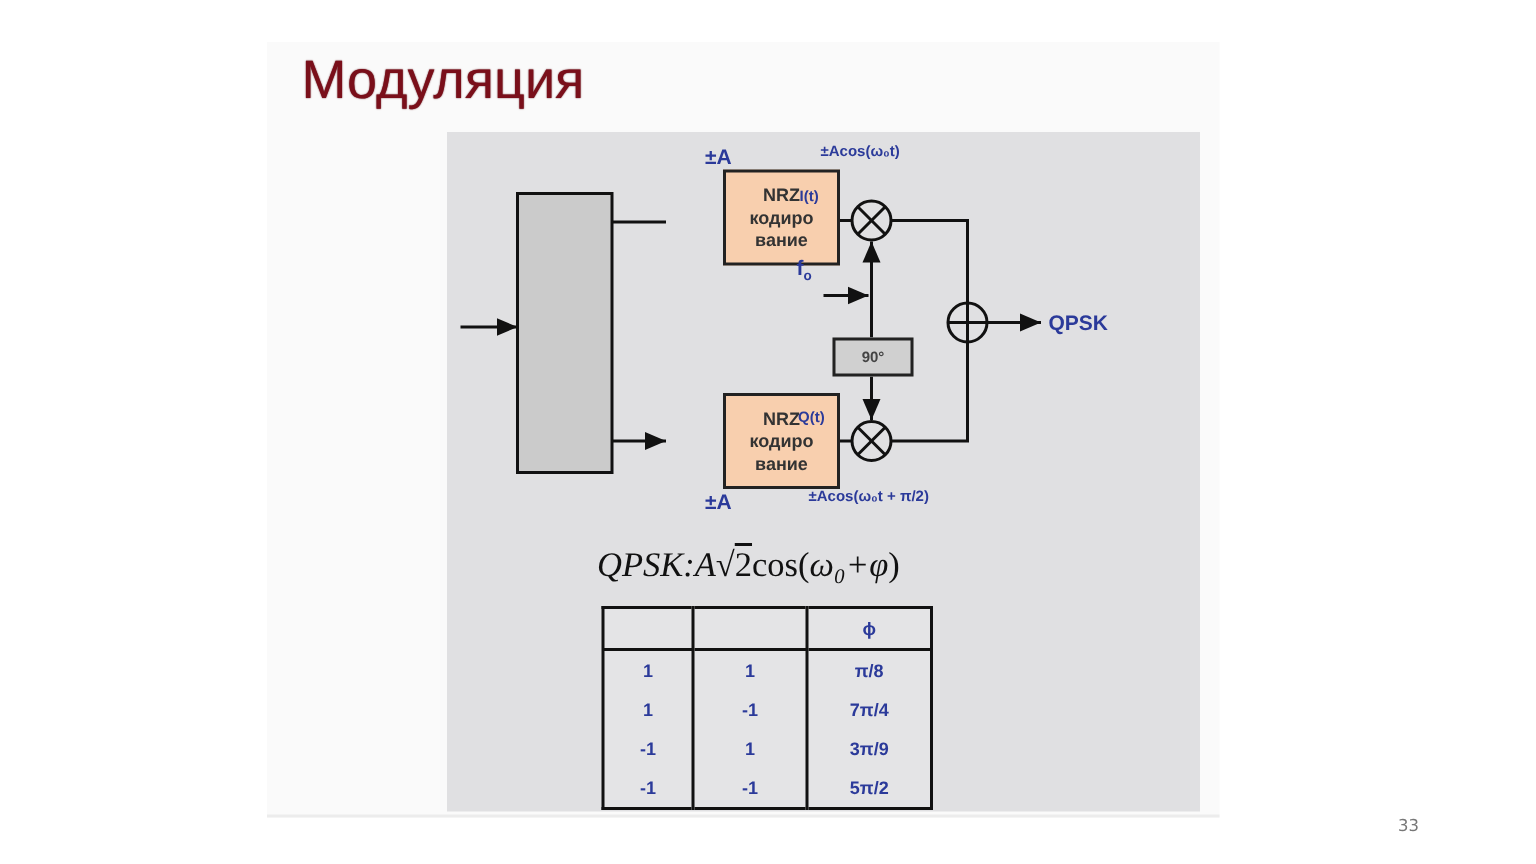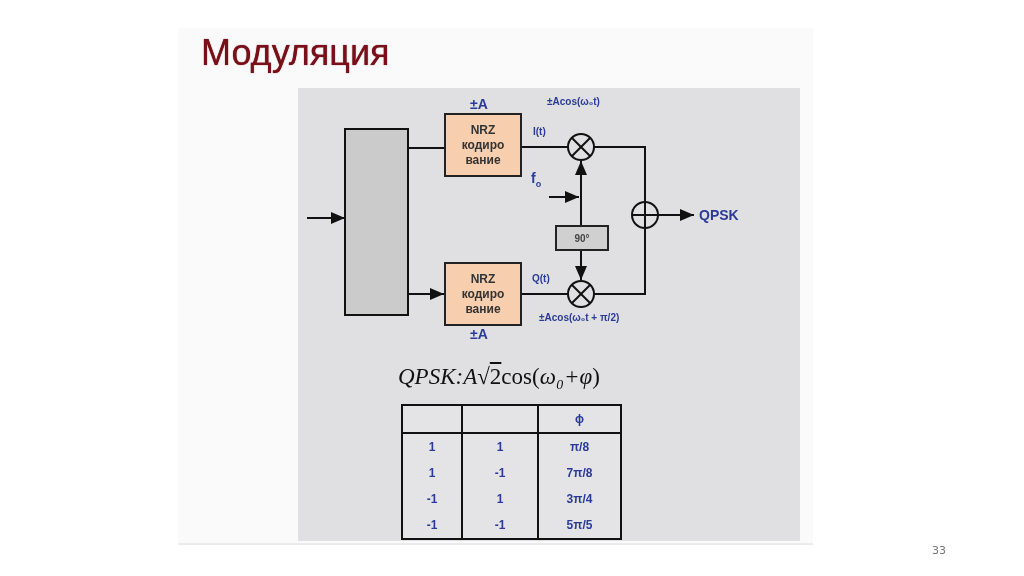--- a/index.html
+++ b/index.html
@@ -3,21 +3,21 @@
 <meta charset="utf-8">
 <style>
   html, body { margin:0; padding:0; }
   body { width:1024px; height:576px; background:#ffffff; position:relative; overflow:hidden; font-family:"Liberation Sans", sans-serif; }
   .slide { position:absolute; left:178px; top:28px; width:635px; height:517px; background:#fafafa; }
   .slide-bottom-line { position:absolute; left:178px; top:543px; width:635px; height:2px; background:#ececec; }
   .title { position:absolute; left:188px; top:32px; font-size:36px; color:#7a0f1a; font-family:"Liberation Sans", sans-serif; letter-spacing:0px; text-shadow:0 0 1px #5a0a12;margin-left:13px; }
   .figure { position:absolute; left:298px; top:88px; width:502px; height:453px; background:#e0e0e2; }
   svg.diagram { position:absolute; left:0; top:0; width:1024px; height:576px; }
   .lbl { position:absolute; color:#2b3a9a; font-weight:bold; font-size:10px; white-space:nowrap; font-family:"Liberation Sans", sans-serif; }
-  .nrz { position:absolute; width:78px; height:64px; background:#f8cfae; border:2px solid #222; box-sizing:border-box; display:flex; flex-direction:column; align-items:center; justify-content:center; font-weight:bold; font-size:12px; color:#333; line-height:15px; }
+  .nrz { position:absolute; width:78px; height:64px; background:#f8cfae; border:2px solid #222; box-sizing:border-box; display:flex; flex-direction:column; align-items:center; justify-content:center; font-weight:bold; font-size:12px; color:#333; line-height:15px;margin-left:38px; }
   .phase-box { position:absolute; left:555px; top:225px; width:54px; height:26px; background:#d0d0d0; border:2px solid #222; box-sizing:border-box; display:flex; align-items:center; justify-content:center; font-size:10px; font-weight:bold; color:#444; }
   .formula { position:absolute; left:398px; top:364px; font-family:"Liberation Serif", serif; font-style:italic; font-size:23px; color:#111; white-space:nowrap; }
   .formula .up { font-style:normal; }
   .formula .sqrt { font-style:normal; }
   .formula .over { text-decoration:overline; font-style:normal; }
   table.qtab { position:absolute; left:401px; top:404px; width:221px; height:136px; border-collapse:collapse; border:2px solid #111; background:#e4e4e6; }
   table.qtab td { border-left:2px solid #111; text-align:center; font-weight:bold; font-size:12px; color:#2b3a9a; padding:0; }
   table.qtab tr.head td { border-bottom:2px solid #111; height:26px; }
   table.qtab td:first-child { border-left:none; width:58px; }
   table.qtab td:nth-child(2) { width:74px; }
@@ -95,21 +95,21 @@
 <div class="phase-box">
   <span>90°</span>
 </div>
 
 <div class="lbl" style="left:470px; top:96px; font-size:14px;">±A</div>
 <div class="lbl" style="left:547px; top:96px;">±Acos(ω₀t)</div>
 <div class="lbl" style="left:533px; top:126px;">I(t)</div>
 <div class="lbl" style="left:531px; top:170px; font-size:14px;"><span>f</span><sub style="font-size:9px;">o</sub></div>
 <div class="lbl" style="left:532px; top:273px;">Q(t)</div>
 <div class="lbl" style="left:470px; top:326px; font-size:14px;">±A</div>
-<div class="lbl" style="left:539px; top:312px;">±Acos(ω₀t + π/2)</div>
+<div class="lbl" style="left:539px; top:326px;">±Acos(ω₀t + π/2)</div>
 <div class="lbl" style="left:699px; top:207px; font-size:14px;">QPSK</div>
 
 <div class="formula">
   <span>QPSK:A</span><span class="sqrt">√</span><span class="over">2</span><span class="up">cos(</span><span>ω₀+φ</span><span class="up">)</span>
 </div>
 
 <table class="qtab">
   <tbody>
       <tr class="head">
     <td></td>
@@ -117,28 +117,28 @@
     <td>ϕ</td>
   </tr>
   <tr>
     <td>1</td>
     <td>1</td>
     <td>π/8</td>
   </tr>
   <tr>
     <td>1</td>
     <td>-1</td>
-    <td>7π/8</td>
+    <td>7π/4</td>
   </tr>
   <tr>
     <td>-1</td>
     <td>1</td>
-    <td>3π/4</td>
+    <td>3π/9</td>
   </tr>
   <tr>
     <td>-1</td>
     <td>-1</td>
-    <td>5π/5</td>
+    <td>5π/2</td>
   </tr>
 </tbody>
   </table>
 
 <div class="page-num">33</div>
 
 </body></html>

